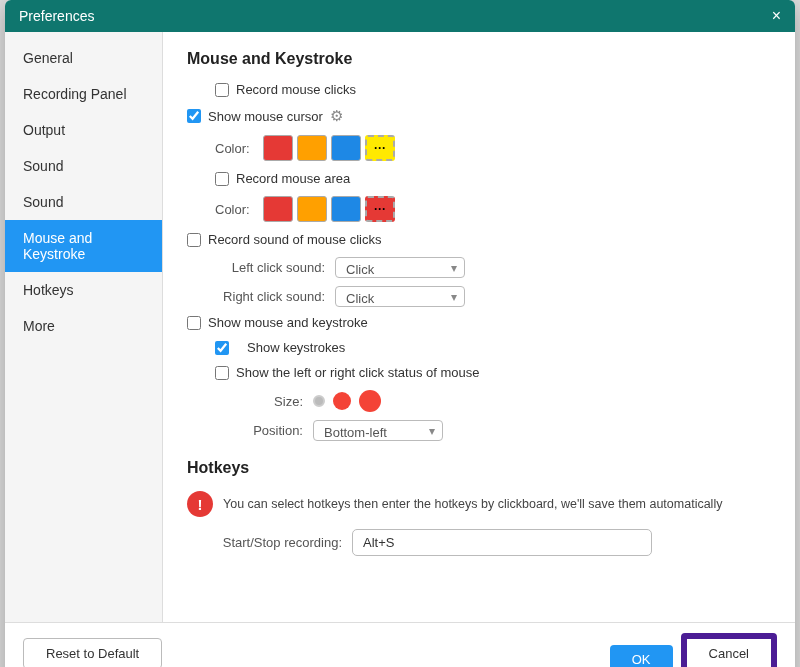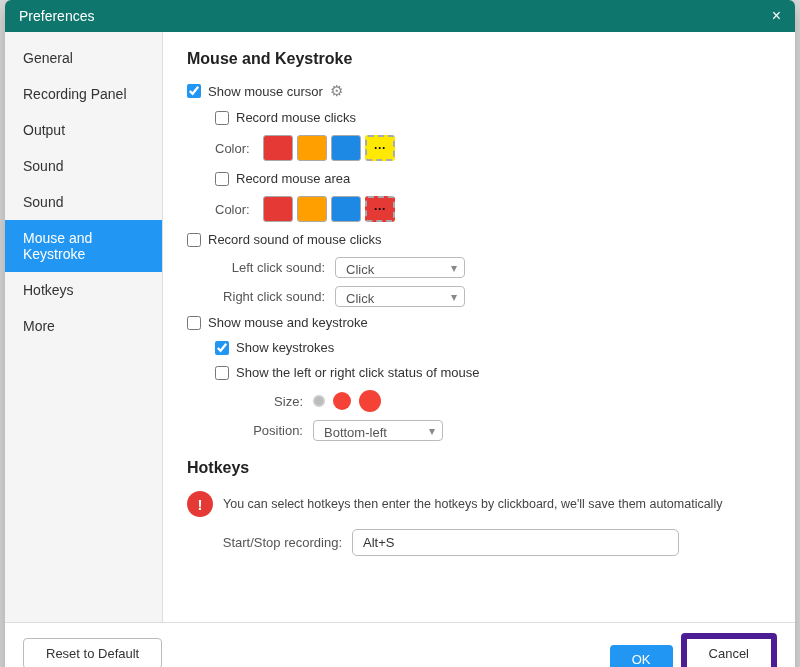--- a/index.html
+++ b/index.html
@@ -207,21 +207,21 @@
       text-align: right;
       margin-right: 10px;
     }
     .hotkey-input {
       border: 1px solid #bbb;
       border-radius: 5px;
       padding: 5px 10px;
       font-size: 13px;
       color: #333;
       background: #fff;
-      width: 327px;
+      width: 300px;
     }
     .footer {
       display: flex;
       align-items: center;
       justify-content: space-between;
       padding: 10px 18px 14px 18px;
       border-top: 1px solid #ddd;
       background: #fff;
     }
     .btn {
@@ -274,29 +274,29 @@
       <div class="sidebar-item active">Mouse and Keystroke</div>
       <div class="sidebar-item">Hotkeys</div>
       <div class="sidebar-item">More</div>
     </div>
 
     <div class="content-wrapper">
       <div class="content">
 
         <div class="section-title">Mouse and Keystroke</div>
 
+        <div class="checkbox-row indented">
+          <input type="checkbox" style="">
+          <span class="label-text">Record mouse clicks</span>
+        </div>
+
         <div class="checkbox-row">
           <input type="checkbox" checked="" style="">
           <span class="label-text">Show mouse cursor</span>
           <span class="gear-icon">⚙</span>
-        </div>
-
-        <div class="checkbox-row indented">
-          <input type="checkbox" style="">
-          <span class="label-text">Record mouse clicks</span>
         </div>
 
         <div class="row">
           <span class="color-label">Color:</span>
           <div class="color-swatch" style="background:#e53935;"></div>
           <div class="color-swatch" style="background:#ffa000;"></div>
           <div class="color-swatch" style="background:#1e88e5;"></div>
           <div class="color-swatch dotted">···</div>
         </div>
 
@@ -334,21 +334,21 @@
               <option>Click</option>
             </select>
           </div>
         </div>
 
         <div class="checkbox-row" style="margin-top:4px;">
           <input type="checkbox" style="">
           <span class="label-text">Show mouse and keystroke</span>
         </div>
 
-        <div class="checkbox-row" style="padding-left:28px;">
+        <div class="checkbox-row" style="padding-left:28px;gap:11px;">
           <input type="checkbox" checked="" style="">
           <span class="label-text">Show keystrokes</span>
         </div>
 
         <div class="checkbox-row" style="padding-left:28px;">
           <input type="checkbox" style="">
           <span class="label-text">Show the left or right click status of mouse</span>
         </div>
 
         <div class="field-row" style="padding-left:56px;">

